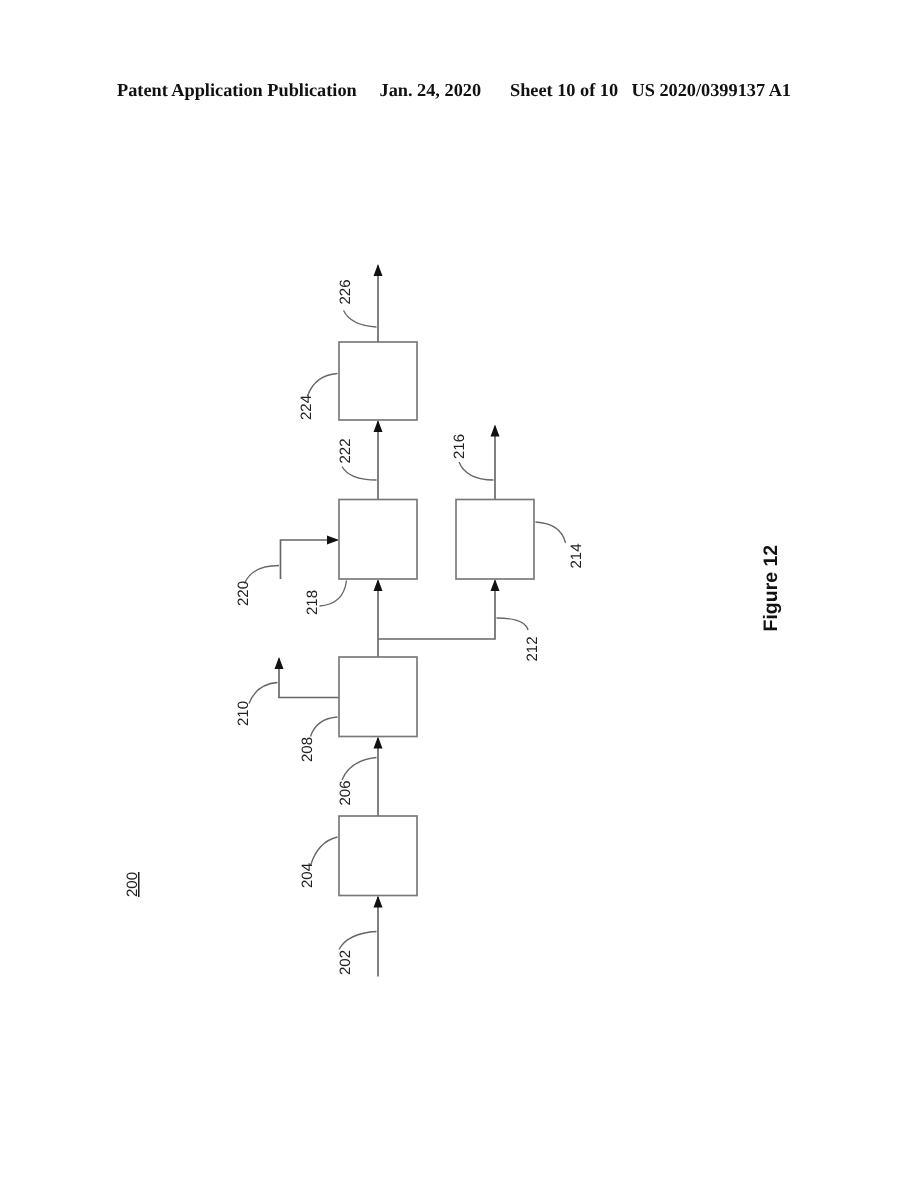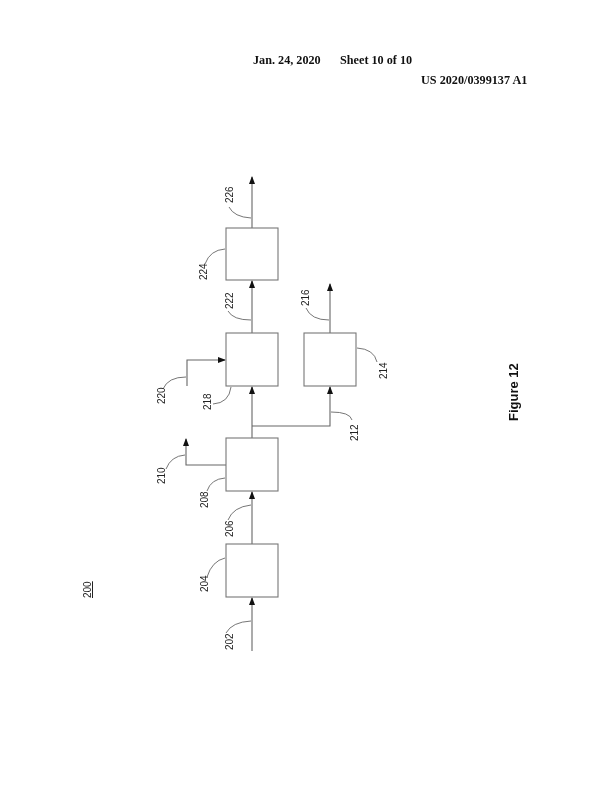--- a/index.html
+++ b/index.html
@@ -5,29 +5,30 @@
     html, body { margin: 0; padding: 0; background: #ffffff; }
     body { width: 612px; height: 792px; position: relative; overflow: hidden; }
     .header {
       position: absolute; top: 53px; left: 0; width: 612px; height: 18px;
       font-family: "Liberation Serif", serif; font-weight: bold; font-size: 12.2px; color: #111;
     }
     .header span { position: absolute; top: 0; white-space: nowrap; }
     #h-left { left: 78px; }
     #h-date { left: 253px; }
     #h-sheet { left: 340px; font-family: Liberation Serif, serif; }
-    #h-num { left: 421px; margin-top: 20px; }
+    #h-num { left: 421px; }
     svg.fig { position: absolute; left: 0; top: 0; }
     .lbl { font-family: "Liberation Sans", sans-serif; font-size: 10px; fill: #222; }
     .figlabel { font-family: "Liberation Sans", sans-serif; font-size: 13px; font-weight: bold; fill: #111; }
   </style>
 </head>
 <body>
 
 <div class="header">
+  <span id="h-left">Patent Application Publication</span>
   <span id="h-date">Jan. 24, 2020</span>
   <span id="h-sheet">Sheet 10 of 10</span>
   <span id="h-num">US 2020/0399137 A1</span>
 </div>
 
 <svg class="fig" width="612" height="792" viewBox="0 0 612 792">
   <defs>
     <marker id="arr" markerWidth="6" markerHeight="8" refX="3" refY="0" orient="auto" markerUnits="userSpaceOnUse">
       <path d="M0,8 L3,0 L6,8 Z" fill="#111"></path>
     </marker>

